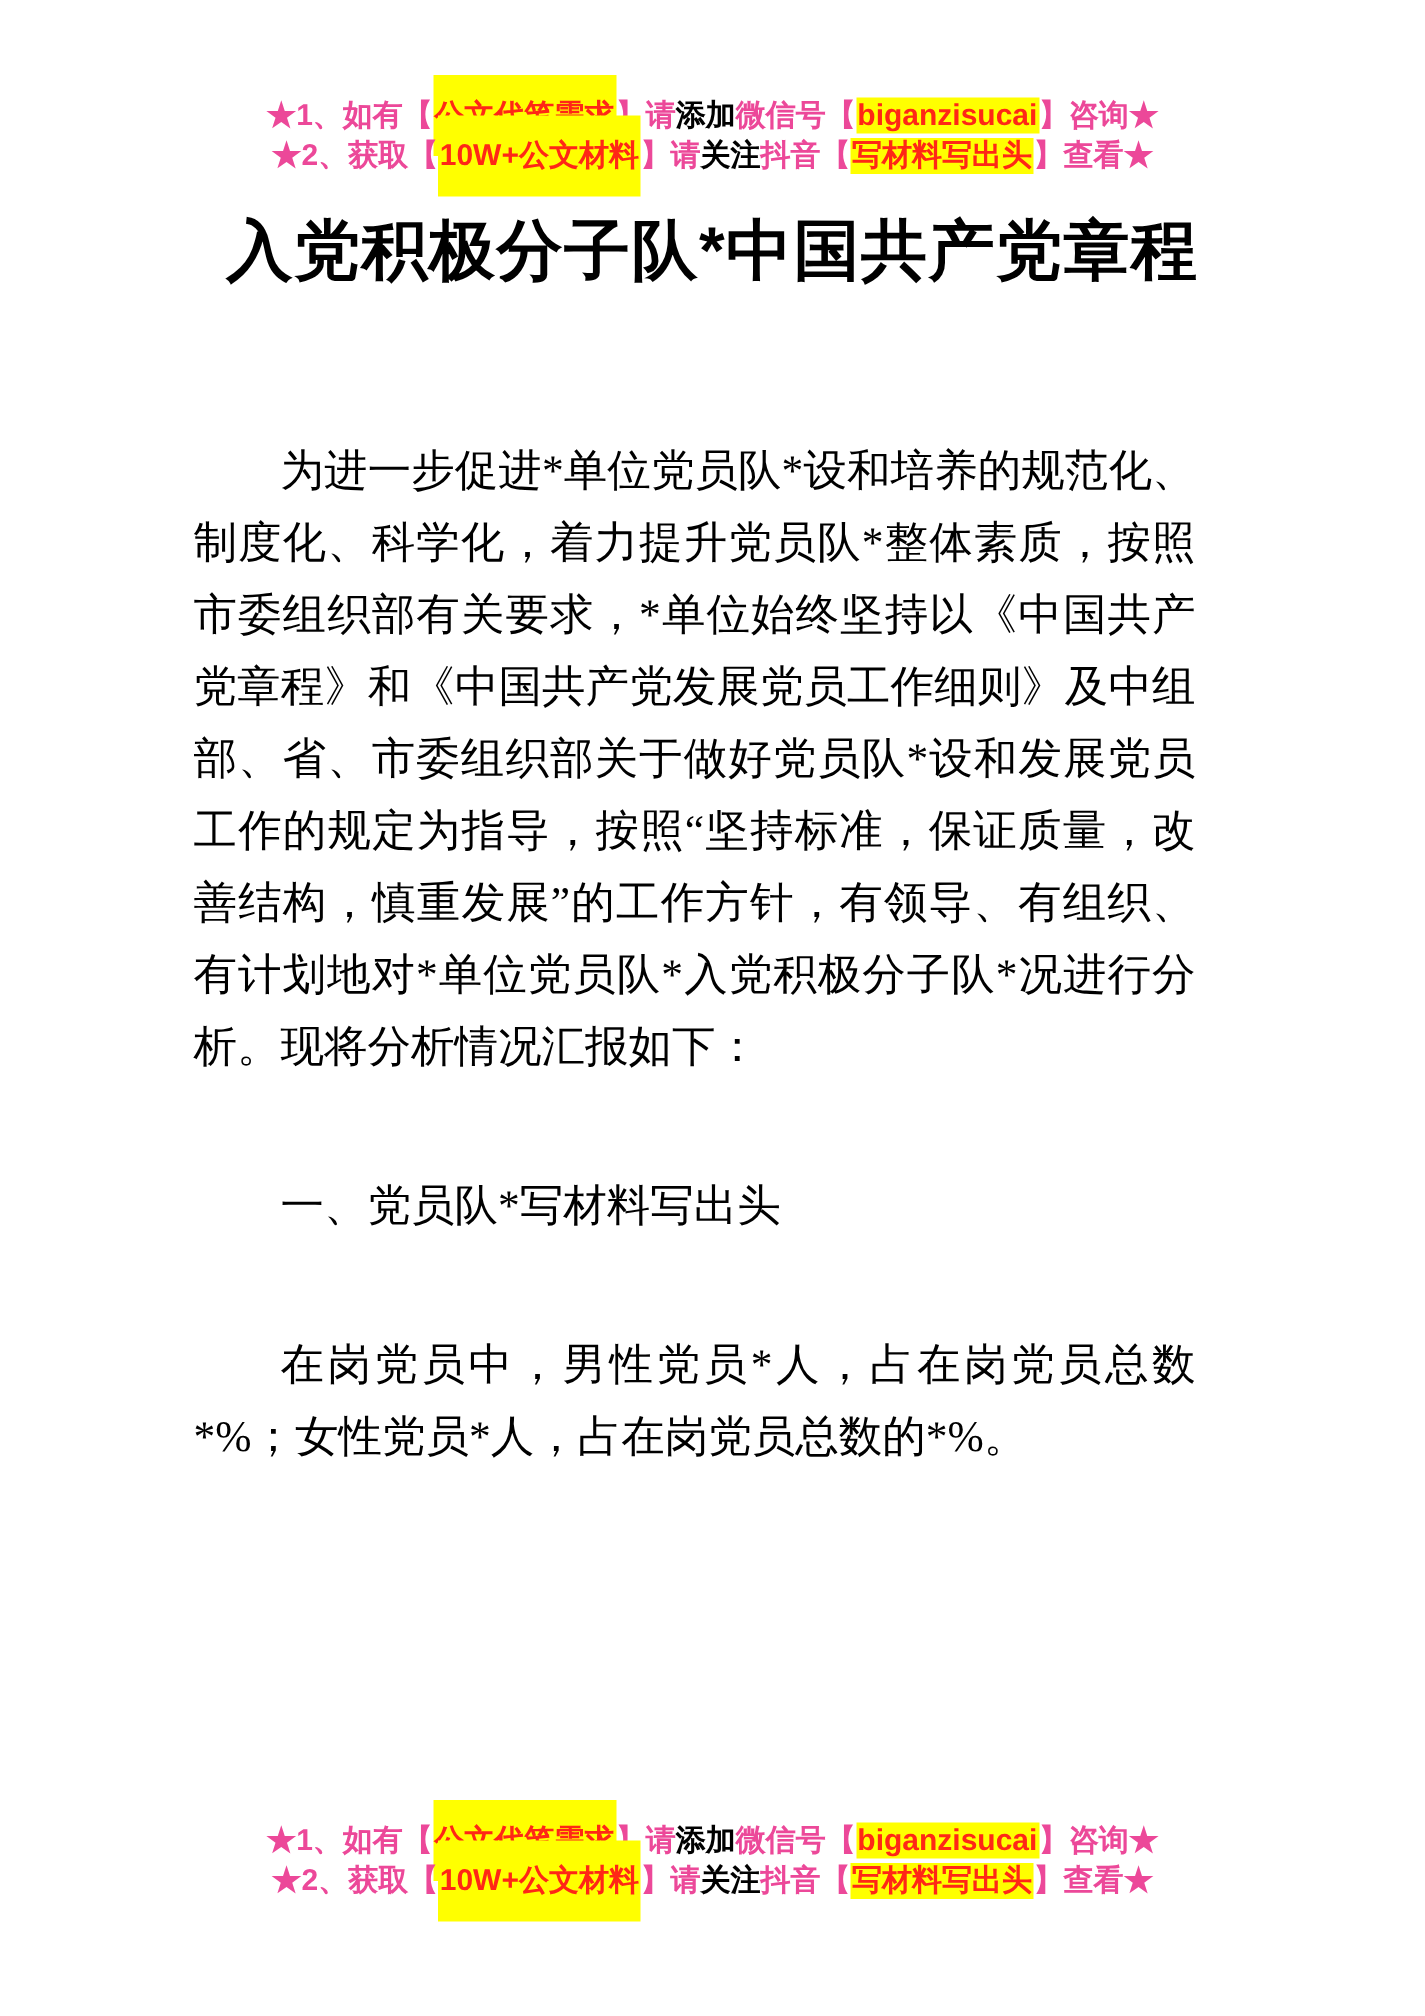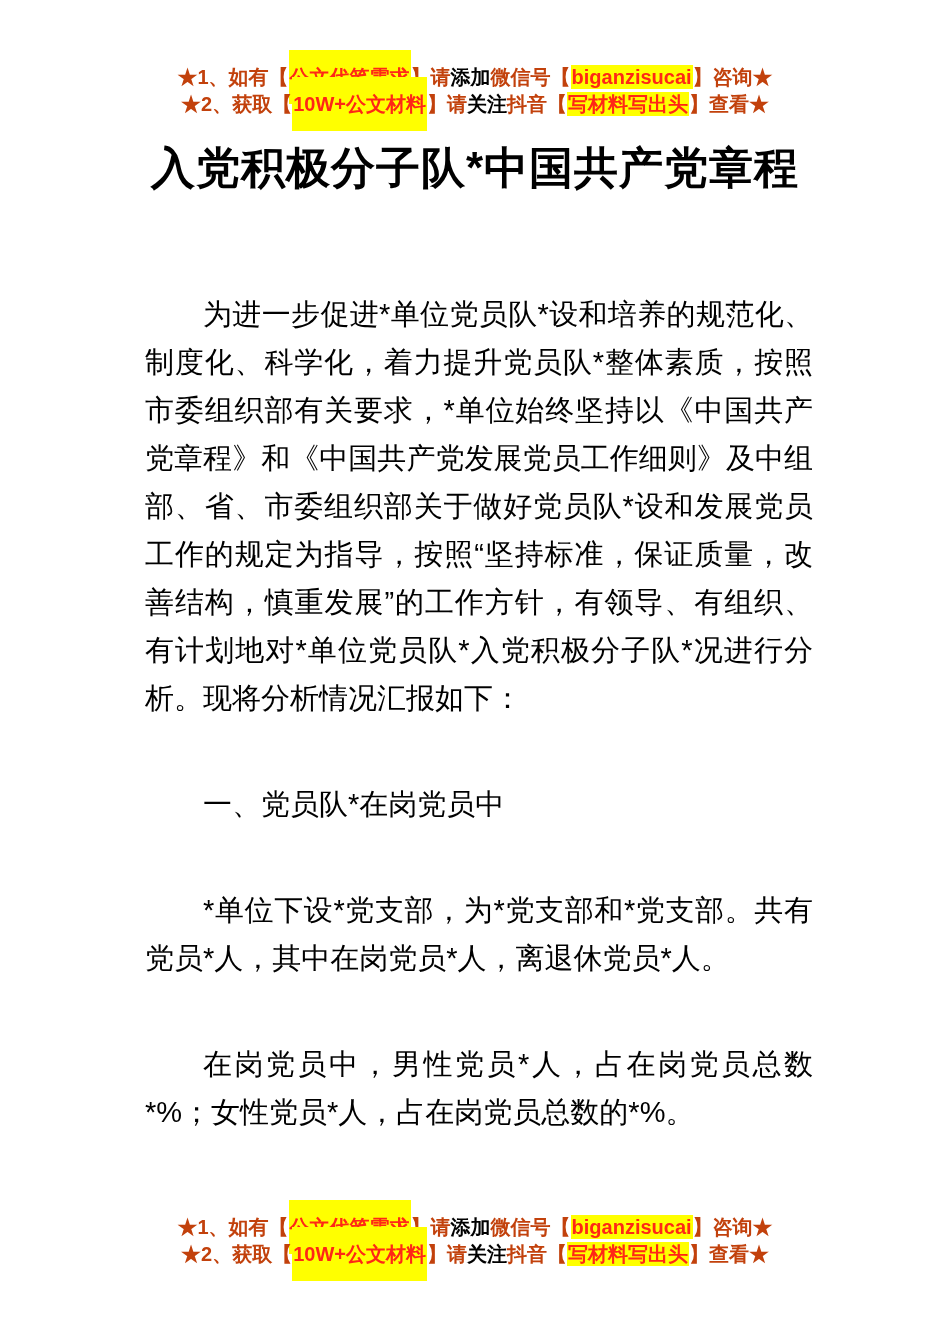--- a/index.html
+++ b/index.html
@@ -26,21 +26,21 @@
     text-align: center;
     font-size: 20px;
     line-height: 27px;
     font-weight: 700;
     color: #000000;
     letter-spacing: 0px;
   }
   .banner-top { top: 64px; }
   .banner-bottom { top: 1214px; }
   .banner-line { white-space: nowrap; }
-  .seg-plain { color: #c2410c; }
+  .seg-plain { color: #ec4899; }
   .seg-red-highlight {
     background: var(--hl);
     color: var(--red);
     padding: 16px 1px;
   }
   .seg-underline {
     text-decoration-thickness: 2px;
     text-underline-offset: 3px;
   }
   .seg-red-highlight-underline {
@@ -61,47 +61,47 @@
     font-size: 44px;
     line-height: 56px;
     font-weight: 700;
     letter-spacing: 1px;
   }
 
   
   .doc-body {
     position: absolute;
     top: 290px;
-    left: 145px;
+    left: 129px;
     width: 668px;
     font-size: 29px;
     line-height: 48px;
     font-weight: 400;
     text-align: justify;
     text-justify: inter-ideograph;
+    font-family: Liberation Serif, serif;
   }
   .doc-body p.para {
     margin: 0 0 58px 0;
     text-indent: 2em;
   }
   .doc-body p.para:last-child { margin-bottom: 0; }
 </style>
 </head>
 <body style="--hl: #ffff00; --red: #ff2716; background: rgb(255, 255, 255);">
 
 <div class="banner banner-top">
     <div class="banner-line"><span class="seg-plain">★1、如有【</span><span class="seg-red-highlight">公文代笔需求</span><span class="seg-plain">】请</span><span class="seg-underline">添加</span><span class="seg-plain">微信号【</span><span class="seg-red-highlight-underline">biganzisucai</span><span class="seg-plain">】咨询★</span></div>
     <div class="banner-line"><span class="seg-plain">★2、获取【</span><span class="seg-red-highlight">10W+公文材料</span><span class="seg-plain">】请</span><span class="seg-underline">关注</span><span class="seg-plain">抖音【</span><span class="seg-red-highlight-underline">写材料写出头</span><span class="seg-plain">】查看★</span></div>
   </div>
 
 <div class="doc-title">入党积极分子队*中国共产党章程</div>
 
 <div class="doc-body">
     <p class="para kind-body">为进一步促进*单位党员队*设和培养的规范化、制度化、科学化，着力提升党员队*整体素质，按照市委组织部有关要求，*单位始终坚持以《中国共产党章程》和《中国共产党发展党员工作细则》及中组部、省、市委组织部关于做好党员队*设和发展党员工作的规定为指导，按照“坚持标准，保证质量，改善结构，慎重发展”的工作方针，有领导、有组织、有计划地对*单位党员队*入党积极分子队*况进行分析。现将分析情况汇报如下：</p>
-    <p class="para kind-heading-1">一、党员队*在岗党员中</p>
-    <p class="para kind-body">*单位下设*党支部，为*党支部和*党支部。共有党员*人，其中在岗党员*人，离退休党员*人。</p>
+    <p class="para kind-heading-1">一、党员队*写材料写出头</p>
     <p class="para kind-body">在岗党员中，男性党员*人，占在岗党员总数*%；女性党员*人，占在岗党员总数的*%。</p>
   </div>
 
 <div class="banner banner-bottom">
     <div class="banner-line"><span class="seg-plain">★1、如有【</span><span class="seg-red-highlight">公文代笔需求</span><span class="seg-plain">】请</span><span class="seg-underline">添加</span><span class="seg-plain">微信号【</span><span class="seg-red-highlight-underline">biganzisucai</span><span class="seg-plain">】咨询★</span></div>
     <div class="banner-line"><span class="seg-plain">★2、获取【</span><span class="seg-red-highlight">10W+公文材料</span><span class="seg-plain">】请</span><span class="seg-underline">关注</span><span class="seg-plain">抖音【</span><span class="seg-red-highlight-underline">写材料写出头</span><span class="seg-plain">】查看★</span></div>
   </div>
 
 </body></html>

